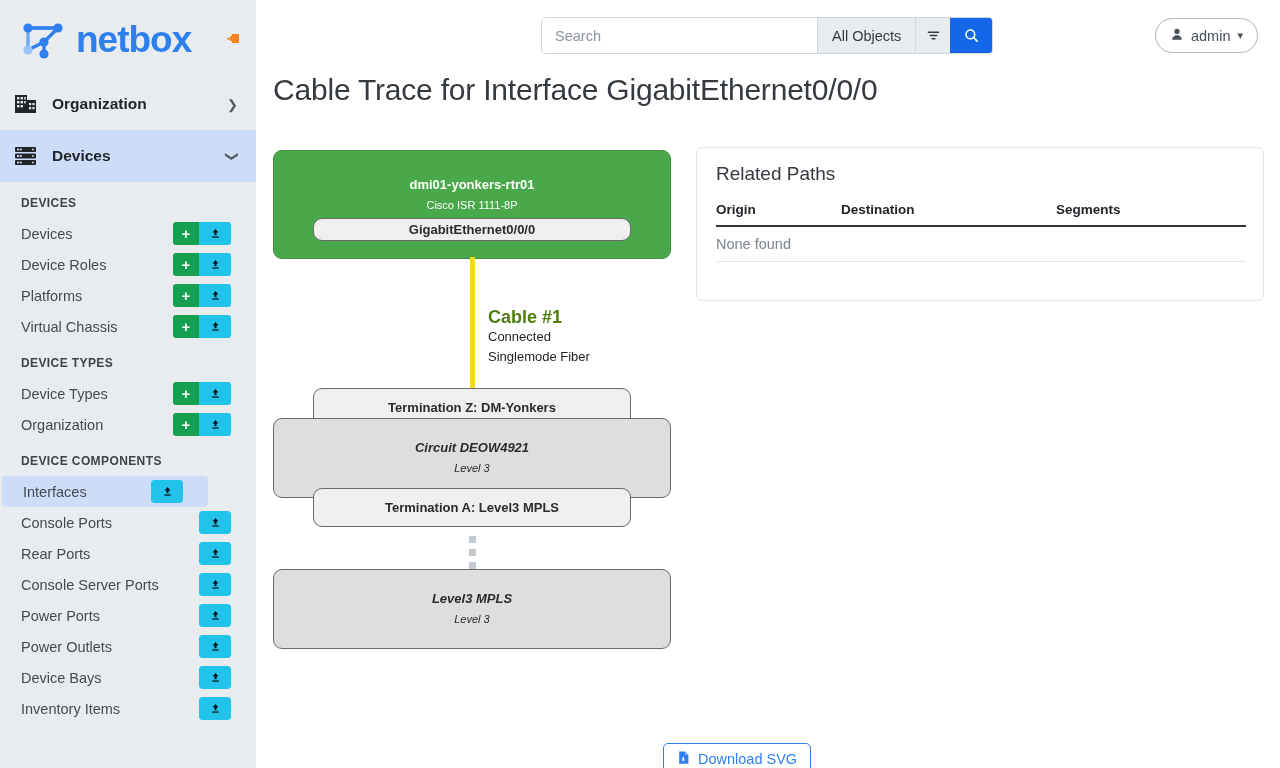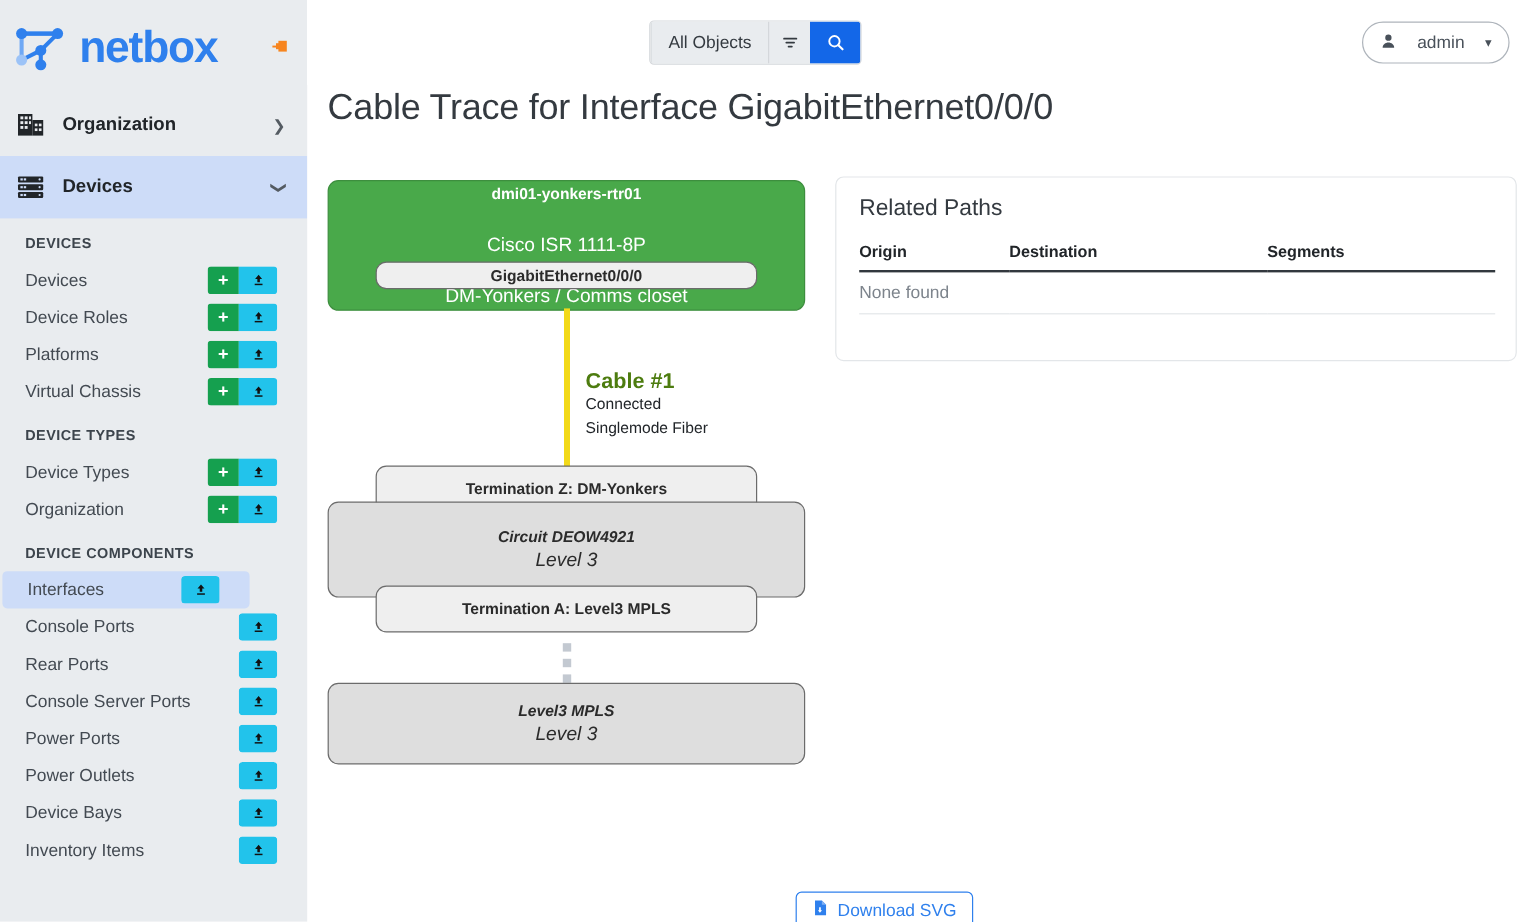--- a/index.html
+++ b/index.html
@@ -14,21 +14,21 @@
   
   #sidebar {
     position: absolute; left: 0; top: 0;
     width: 256px; height: 768px;
     background: #e9ecef;
     overflow: hidden;
   }
   .brand-row {
     height: 78px;
     display: flex; align-items: center;
-    padding-left: 8px; padding-right: 14px;
+    padding-left: 18px; padding-right: 14px;
   }
   .brand-logo { width: 52px; height: 46px; flex: 0 0 auto; }
   .brand-word {
     font-size: 37px; font-weight: 700; letter-spacing: -1px;
     color: #2f80ed; margin-left: 6px; line-height: 1;
   }
   .pin-icon { margin-left: auto; width: 16px; height: 16px; }
 
   .nav-group {
     height: 52px;
@@ -110,21 +110,21 @@
   }
   .search-go {
     background: #1367e8; width: 42px;
     display: flex; align-items: center; justify-content: center;
     cursor: pointer;
   }
   .user-btn {
     position: absolute; right: 22px; top: 18px;
     height: 35px; padding: 0 14px;
     border: 1px solid #aeb4bb; border-radius: 18px;
-    display: flex; align-items: center; gap: 17px;
+    display: flex; align-items: center; gap: 7px;
     font-size: 14.5px; color: #49515a; cursor: pointer;
     background: #fff;
   }
 
   
   #main { position: absolute; left: 256px; top: 71px; width: 1024px; height: 697px; }
   .page-title {
     position: absolute; left: 17px; top: 2px;
     font-size: 30px; font-weight: 400; color: #343a40;
     letter-spacing: -.2px;
@@ -135,21 +135,21 @@
   #trace { position: absolute; left: 17px; top: 79px; width: 398px; height: 520px; }
   .node {
     position: absolute;
     border: 1px solid #6b6b6b;
     border-radius: 9px;
     display: flex; flex-direction: column;
     align-items: center; justify-content: center;
     text-align: center;
   }
   .n-title { font-size: 13px; font-weight: 700; line-height: 20px; }
-  .n-sub   { font-size: 16px; font-weight: 400; line-height: 20px; }
+  .n-sub   { font-size: 11px; font-weight: 400; line-height: 20px; }
 
   .dev-node { background: #49a94a; color: #ffffff; border-color: #3d8e3e; }
   .term-node { background: #efefef; color: #2b2b2b; }
   .circ-node { background: #dedede; color: #2b2b2b; font-style: italic; }
 
   .cable-line {
     position: absolute; width: 5px; background: #f2d919;
   }
   .dot-line {
     position: absolute; width: 7px;
@@ -430,20 +430,21 @@
               <rect x="4" y="11.6" width="8" height="1.5" fill="#111"></rect>
             </svg>
           </div>
         </div>
       </div>
     </div>
 </div>
 
 <div id="topbar">
   <div class="search-wrap">
+    <input class="search-input" type="text" placeholder="Search" style="">
     <div class="search-scope">All Objects</div>
     <div class="search-filter">
       <svg viewBox="0 0 16 16" width="15" height="15">
         <g stroke="#343a40" stroke-width="1.5" stroke-linecap="round">
           <line x1="2.5" y1="4.5" x2="13.5" y2="4.5"></line>
           <line x1="4.5" y1="8" x2="11.5" y2="8"></line>
           <line x1="6.5" y1="11.5" x2="9.5" y2="11.5"></line>
         </g>
       </svg>
     </div>
@@ -466,21 +467,21 @@
     <span style="font-size:11px;">▾</span>
   </div>
 </div>
 
 <div id="main">
 
   <h1 class="page-title">Cable Trace for Interface GigabitEthernet0/0/0</h1>
 
   <div id="trace">
 
-    <div class="node dev-node" style="left:0; top:0; width:398px; height:109px;gap:23px;">
+    <div class="node dev-node" style="left:0; top:0; width:398px; height:109px;">
       <div class="n-title">dmi01-yonkers-rtr01</div>
       <div class="n-sub">Cisco ISR 1111-8P</div>
       <div class="n-sub">DM-Yonkers / Comms closet</div>
     </div>
 
     <div class="node term-node" style="left:40px; top:68px; width:318px; height:23px;">
       <div class="n-title">GigabitEthernet0/0/0</div>
     </div>
 
     <div class="cable-line" style="left:197px; top:107px; height:174px;"></div>
@@ -504,21 +505,21 @@
       <div class="n-title">Termination A: Level3 MPLS</div>
     </div>
 
     <div class="dot-line" style="left:196px; top:386px;">
       <span></span>
       <span></span>
       <span></span>
       <span></span>
     </div>
 
-    <div class="node circ-node" style="left:0; top:419px; width:398px; height:68px;">
+    <div class="node circ-node" style="left:0; top:419px; width:398px; height:80px;">
       <div class="n-title">Level3 MPLS</div>
       <div class="n-sub">Level 3</div>
     </div>
   </div>
 
   <div class="dl-btn">
     <span>
       <svg viewBox="0 0 16 16" width="14" height="15">
         <path d="M2.5 1h6.5l4 4v10h-10.5z" fill="#2f80ed"></path>
         <path d="M9 1l4 4h-4z" fill="#7fb0f4"></path>

